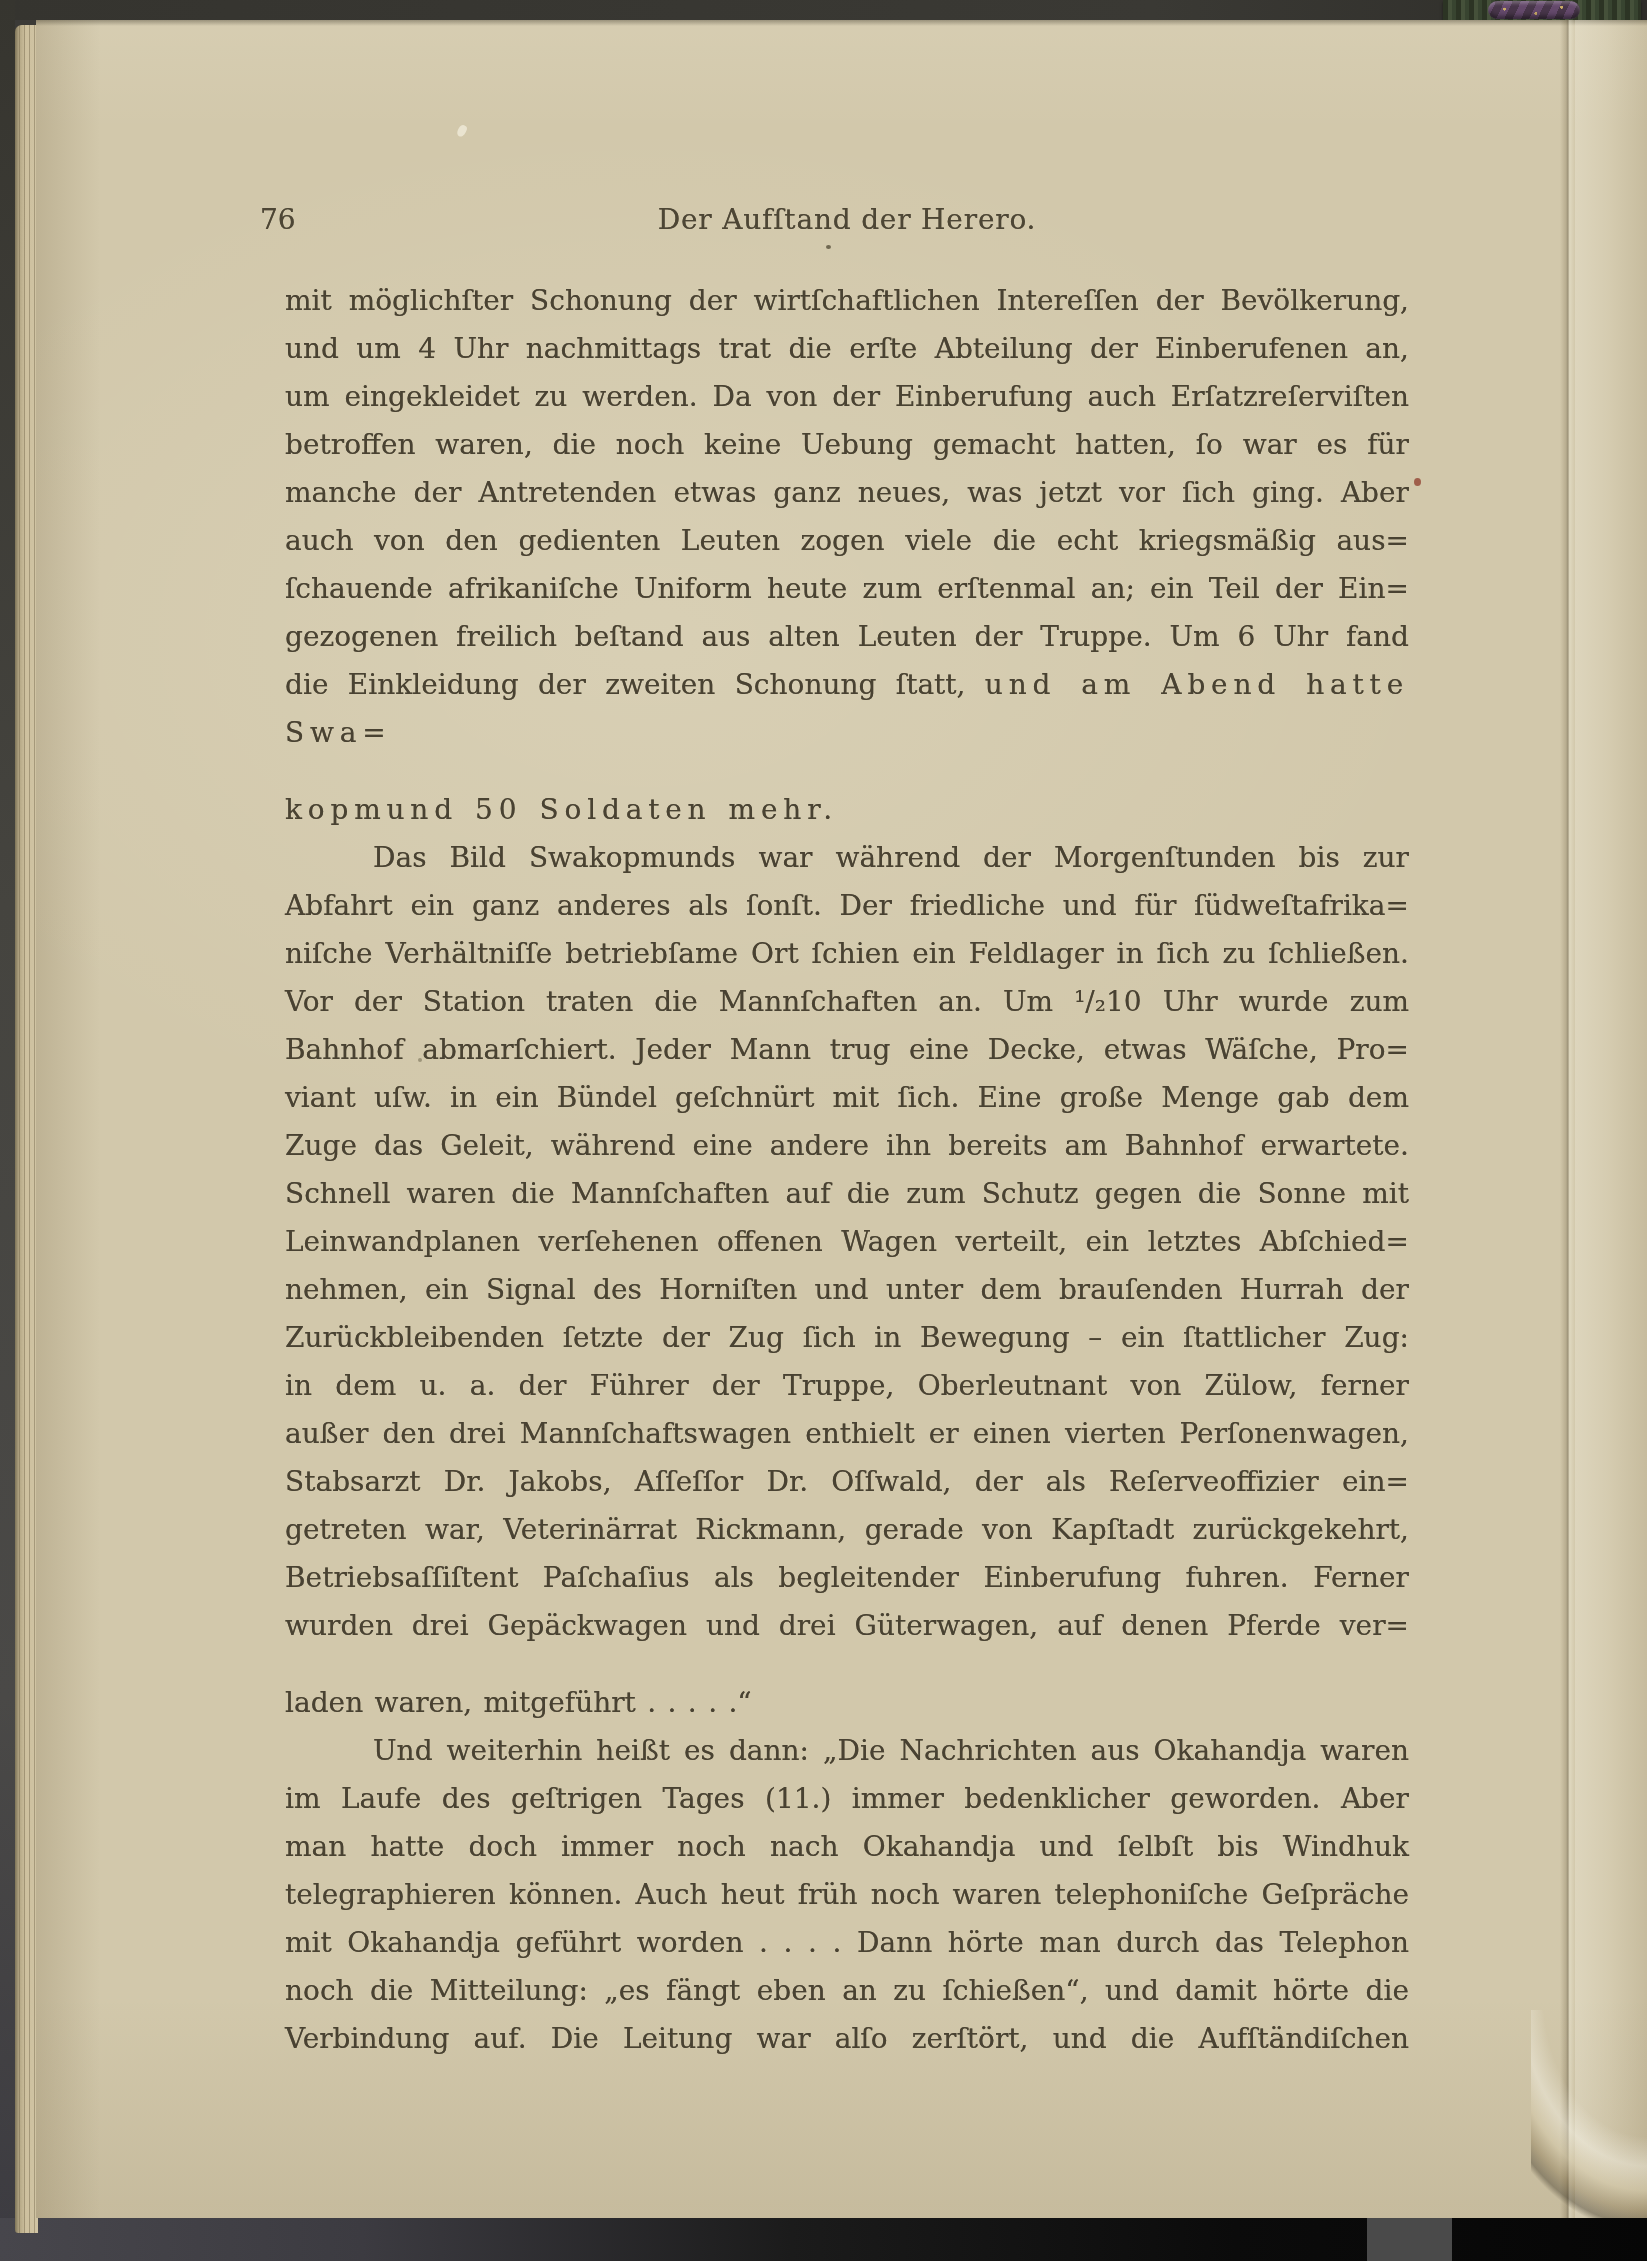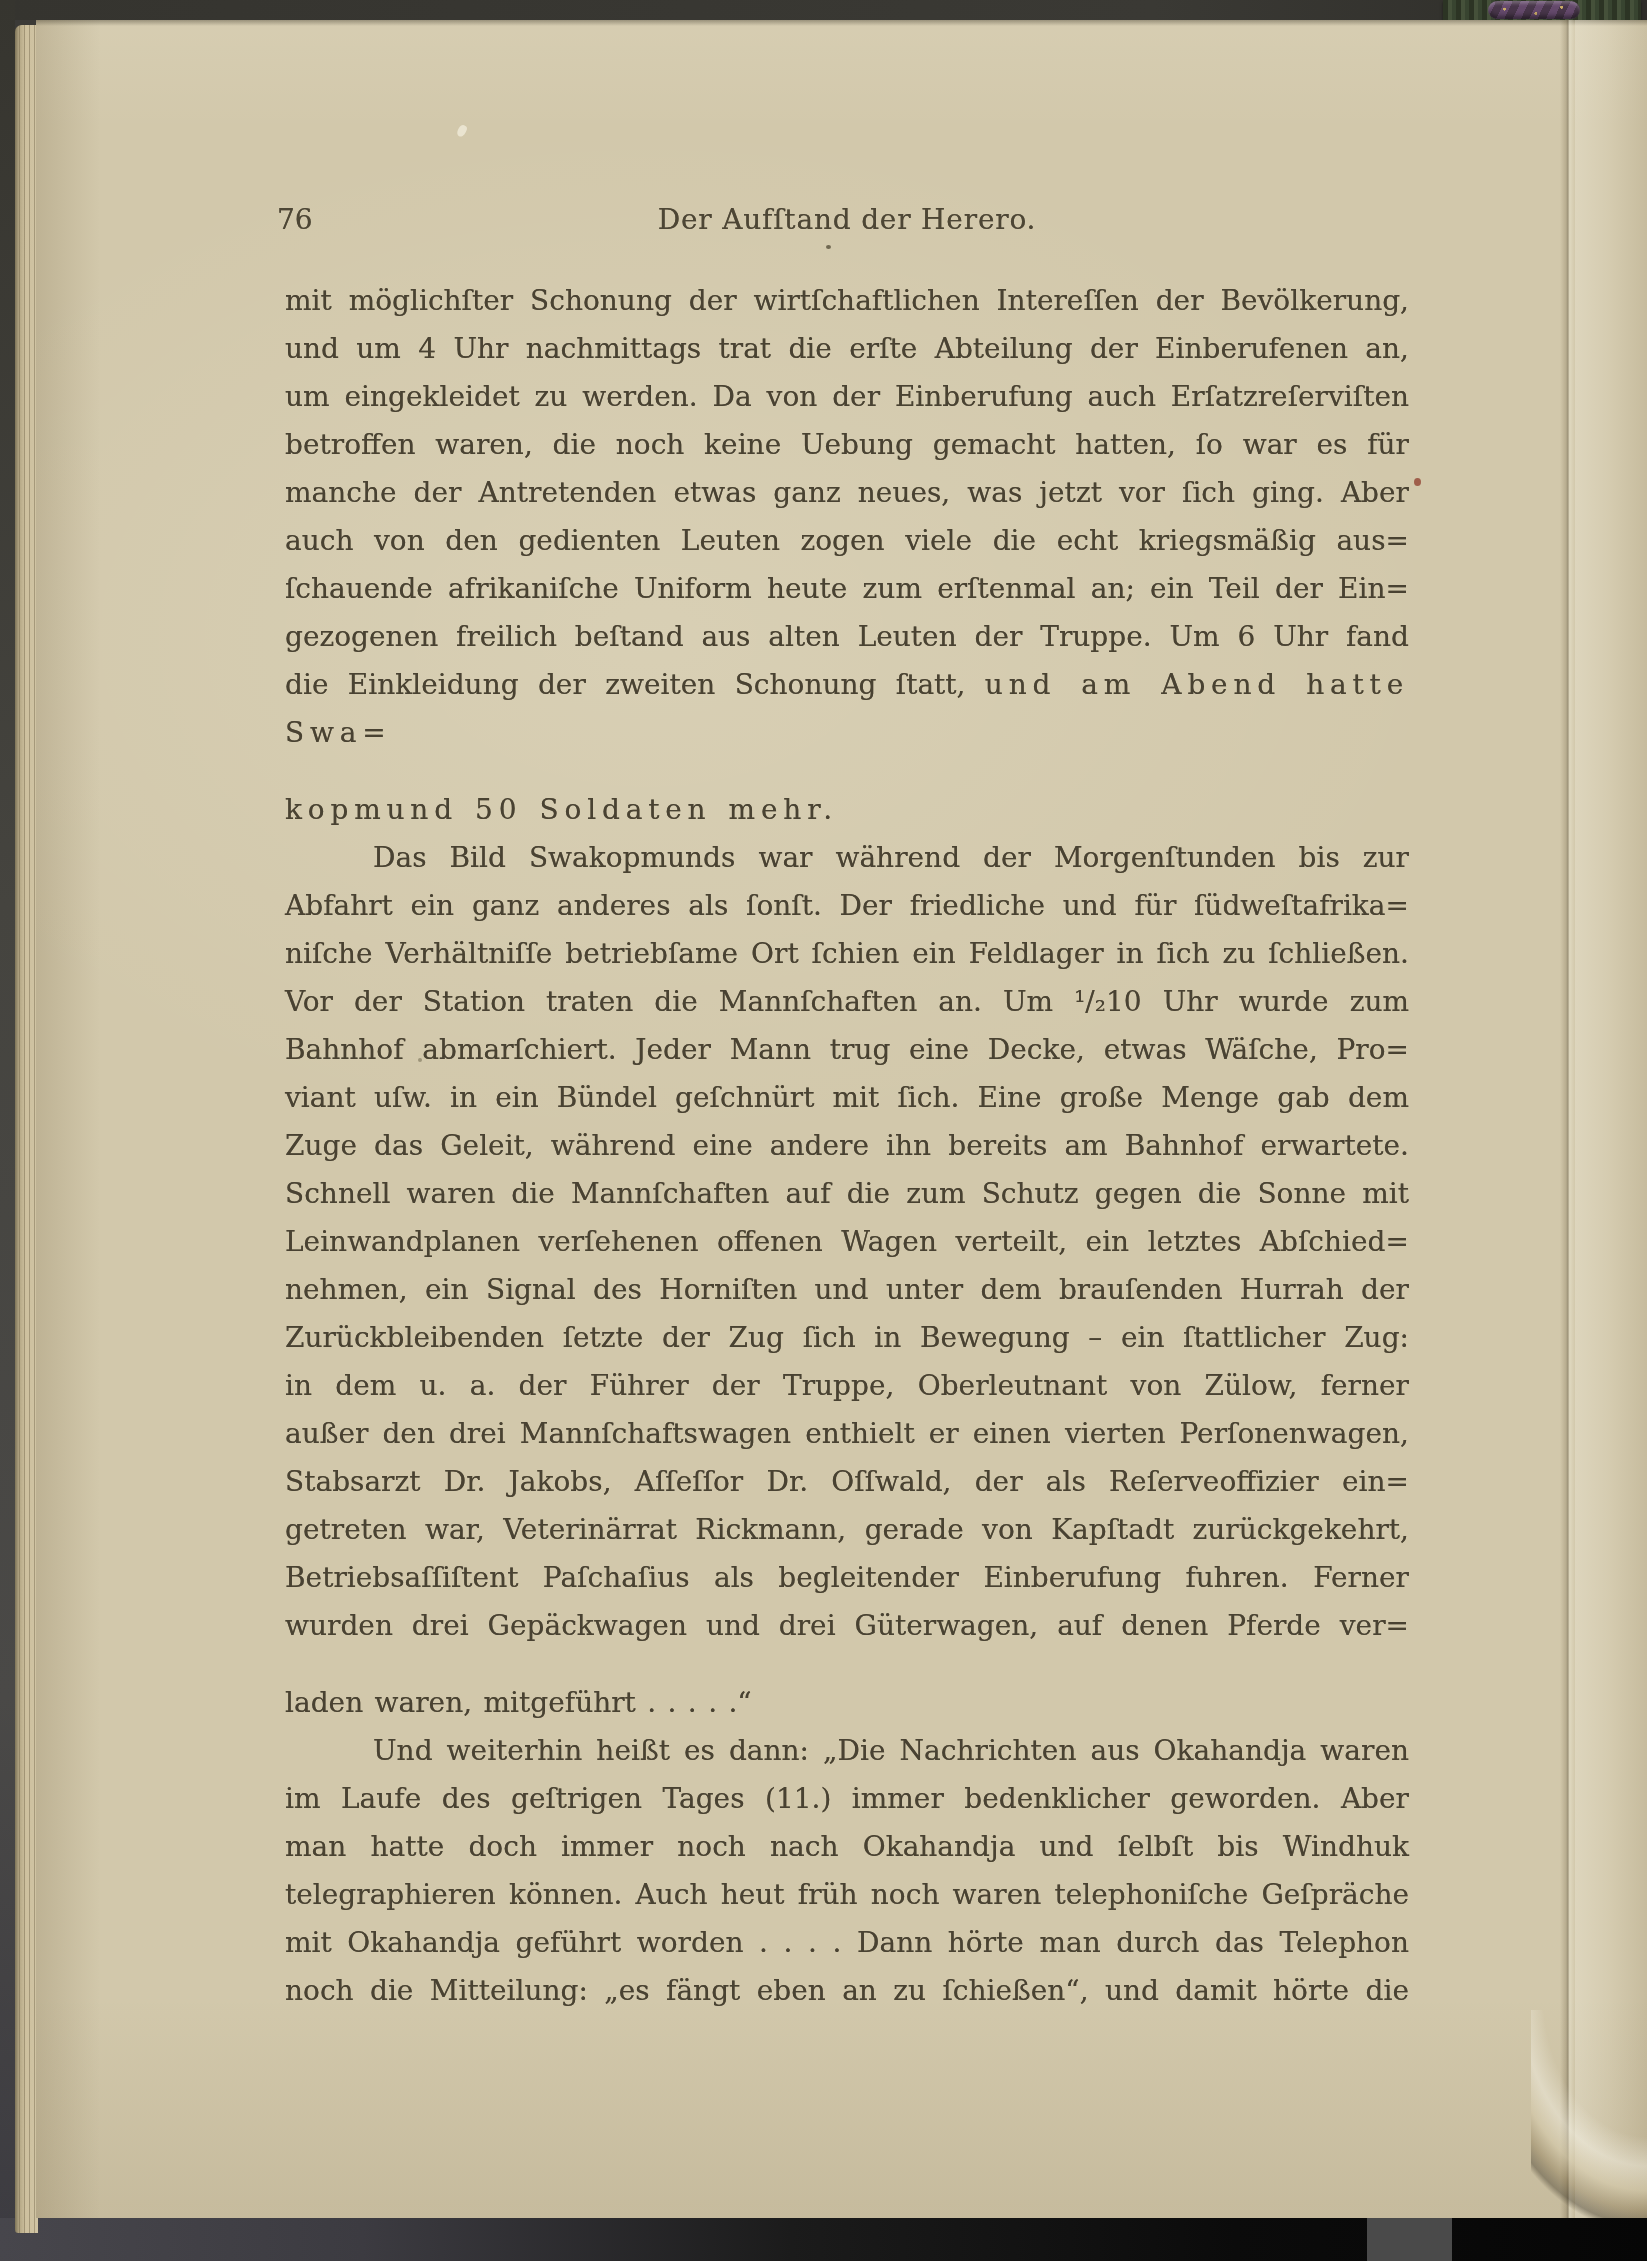--- a/index.html
+++ b/index.html
@@ -60,21 +60,21 @@
   .speck-red{position:absolute;left:1414px;top:478px;width:7.4px;height:8.2px;border-radius:50%;
     background:#8d3b2a;opacity:.75;}
   .speck-ink{position:absolute;left:826px;top:245px;width:5px;height:4.1px;border-radius:50%;
     background:#564f3a;opacity:.8;}
   .speck-white{position:absolute;left:458px;top:125px;width:8.2px;height:11.5px;border-radius:50% 40% 60% 50%;
     background:#efe9d6;opacity:.85;transform:rotate(25deg);}
   .speck-dot{position:absolute;left:418px;top:1058px;width:4.1px;height:4.1px;border-radius:50%;
     background:#6a6148;opacity:.5;}
 
   
-  .folio{position:absolute;left:277px;top:203px;width:99px;
+  .folio{position:absolute;left:260px;top:203px;width:99px;
     font-size:28px;line-height:33px;color:#4d4635;text-shadow:0 0 0.5px rgba(74,67,50,.7);}
   .running-title{position:absolute;left:285px;top:203px;width:1124px;text-align:center;
     font-size:28px;line-height:33px;letter-spacing:0.8px;color:#4d4635;
     text-shadow:0 0 0.5px rgba(74,67,50,.7);}
   .text-col{position:absolute;left:285px;top:277px;width:1124px;
     font-size:28px;line-height:48px;color:#494232;word-spacing:2.5px;
     text-shadow:0 0 0.5px rgba(72,64,46,.65);}
   .line{text-align:justify;text-align-last:justify;white-space:normal;}
   .line.rag{text-align-last:left;margin-top:29px;}
   .line.indent{padding-left:88px;}
@@ -134,14 +134,15 @@
   <div class="line"><span>getreten war, Veterinärrat Rickmann, gerade von Kapſtadt zurückgekehrt,</span></div>
   <div class="line"><span>Betriebsaſſiſtent Paſchaſius als begleitender Einberufung fuhren. Ferner</span></div>
   <div class="line"><span>wurden drei Gepäckwagen und drei Güterwagen, auf denen Pferde ver=</span></div>
   <div class="line rag"><span>laden waren, mitgeführt . . . . .“</span></div>
   <div class="line indent"><span>Und weiterhin heißt es dann: „Die Nachrichten aus Okahandja waren</span></div>
   <div class="line"><span>im Laufe des geſtrigen Tages (11.) immer bedenklicher geworden. Aber</span></div>
   <div class="line"><span>man hatte doch immer noch nach Okahandja und ſelbſt bis Windhuk</span></div>
   <div class="line"><span>telegraphieren können. Auch heut früh noch waren telephoniſche Geſpräche</span></div>
   <div class="line"><span>mit Okahandja geführt worden . . . . Dann hörte man durch das Telephon</span></div>
   <div class="line"><span>noch die Mitteilung: „es fängt eben an zu ſchießen“, und damit hörte die</span></div>
+  <div class="line"><span>Verbindung auf. Die Leitung war alſo zerſtört, und die Aufſtändiſchen</span></div>
 </div>
 
 
 </body></html>

